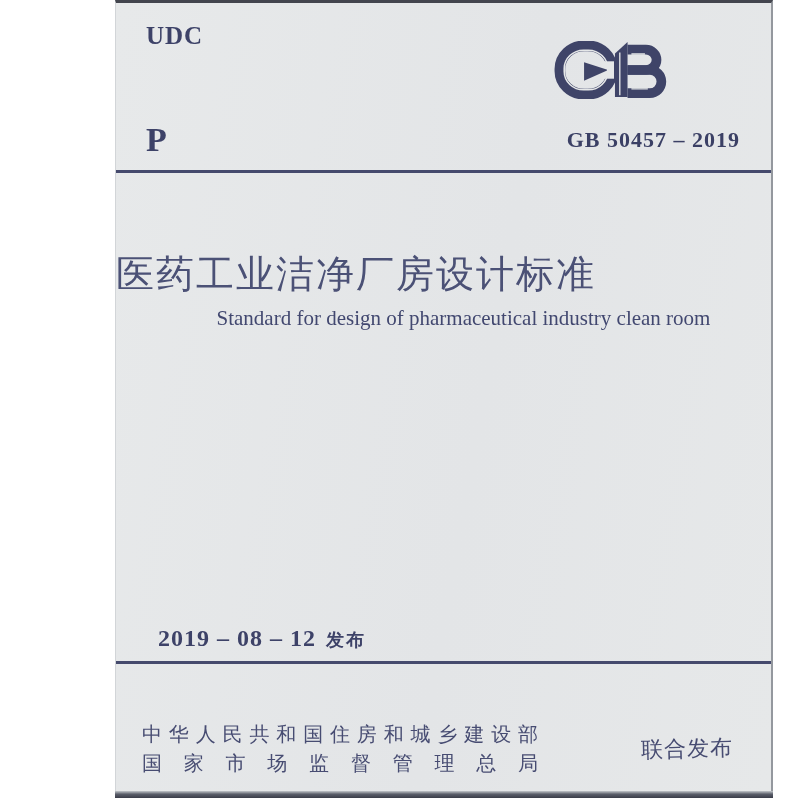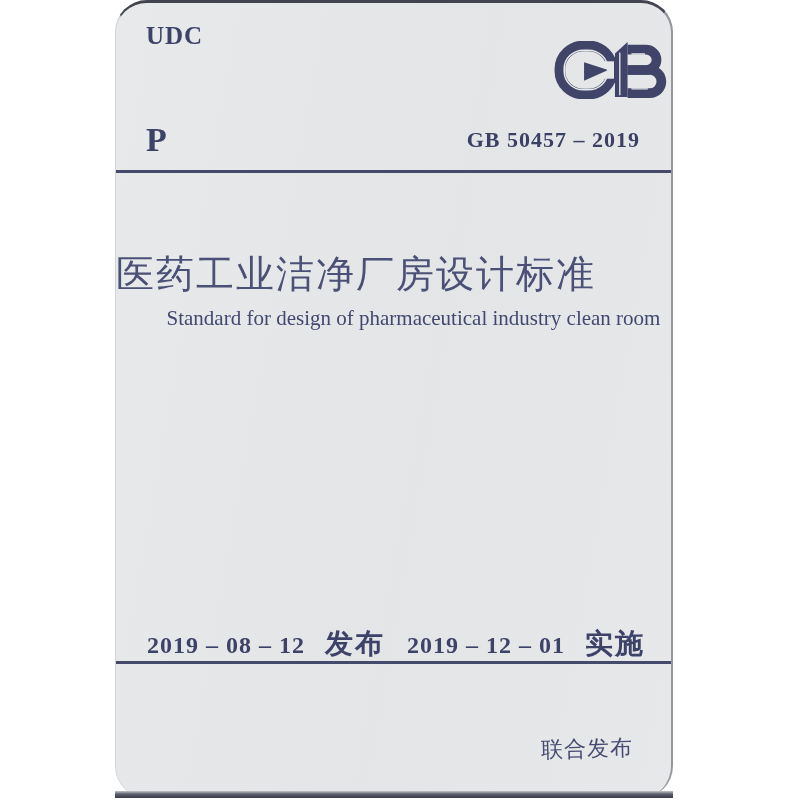--- a/index.html
+++ b/index.html
@@ -1,27 +1,26 @@
 <!DOCTYPE html>
 <html><head>
 <meta charset="utf-8">
 <style>
   html,body{margin:0;padding:0;}
   body{
     width:800px;height:800px;position:relative;background:#ffffff;overflow:hidden;
     font-family:"Liberation Sans","DejaVu Sans",sans-serif;
   }
   .book{
-    position:absolute;left:115px;top:0;width:558px;height:798px;
+    position:absolute;left:115px;top:0;width:658px;height:798px;
     background:linear-gradient(100deg,#e7e9ea 0%,#e3e5e7 55%,#e6e8e9 100%);
     border-top:3px solid #43454e;
     border-left:1px solid #d2d5d8;
     border-right:2px solid #94989e;
     box-sizing:border-box;
-    border-radius:32px;
   }
   .book::after{ 
     content:"";position:absolute;left:-1px;right:-2px;bottom:0;height:7px;
     background:linear-gradient(to bottom,#c3c7cb 0%,#5a5e6a 45%,#3a3d49 100%);
   }
 
   .udc{position:absolute;left:30px;top:19px;font-family:"Liberation Serif","DejaVu Serif",serif;
        font-weight:bold;font-size:25px;letter-spacing:1px;color:#3d4268;}
   .heading-cn{position:absolute;left:128px;top:68px;font-size:24px;font-weight:bold;
        letter-spacing:1px;color:#3b4065;}
@@ -33,26 +32,26 @@
   .rule{position:absolute;left:0;right:0;height:3px;background:#454a6d;}
   .rule-top{top:167px;}
   .rule-bottom{top:658px;}
 
   .title-cn{position:absolute;left:0;right:0;top:246px;
        font-family:"Liberation Serif","DejaVu Serif",serif;font-weight:500;
        font-size:38px;letter-spacing:2px;color:#4b5176;}
   .title-en{position:absolute;left:0;right:0;top:303px;text-align:center;
        font-family:"Liberation Serif","DejaVu Serif",serif;font-size:21px;color:#424870;padding-left:40px;}
 
-  .dates-row{position:absolute;left:31px;right:26px;top:622px;display:flex;
+  .dates-row{position:absolute;left:42px;right:26px;top:622px;display:flex;
        justify-content:space-between;align-items:baseline;color:#3d4268;}
   .date-item{display:flex;align-items:baseline;}
   .date-num{font-family:"Liberation Serif","DejaVu Serif",serif;font-weight:bold;
        font-size:24px;letter-spacing:1px;}
-  .date-label{font-size:28px;font-weight:bold;margin-left:20px;letter-spacing:2px;}
+  .date-label{font-size:18px;font-weight:bold;margin-left:10px;letter-spacing:2px;}
 
   .publishers{position:absolute;left:26px;top:717px;width:396px;color:#474c72;}
   .pub-line{font-size:20px;font-weight:500;line-height:29px;
        text-align:justify;text-align-last:justify;text-justify:inter-character;}
   .joint-label{position:absolute;right:38px;top:731px;font-size:22px;font-weight:500;
        letter-spacing:1px;color:#474c72;transform:rotate(-1.5deg);}
 </style>
 </head>
 <body>
 
@@ -86,24 +85,24 @@
   <div class="rule rule-top"></div>
 
   <div class="title-cn">医药工业洁净厂房设计标准</div>
   <div class="title-en">Standard for design of pharmaceutical industry clean room</div>
 
   <div class="dates-row">
     <div class="date-item">
       <span class="date-num">2019 – 08 – 12</span>
       <span class="date-label">发布</span>
     </div>
-    <div class="date-item">
-      <span class="date-num">2019 – 12 – 01</span>
-      <span class="date-label">实施</span>
-    </div>
   </div>
 
   <div class="rule rule-bottom"></div>
 
+  <div class="publishers">
+    <div class="pub-line">中华人民共和国住房和城乡建设部</div>
+    <div class="pub-line">国家市场监督管理总局</div>
+  </div>
 
   <div class="joint-label">联合发布</div>
 
 </div>
 
 </body></html>

